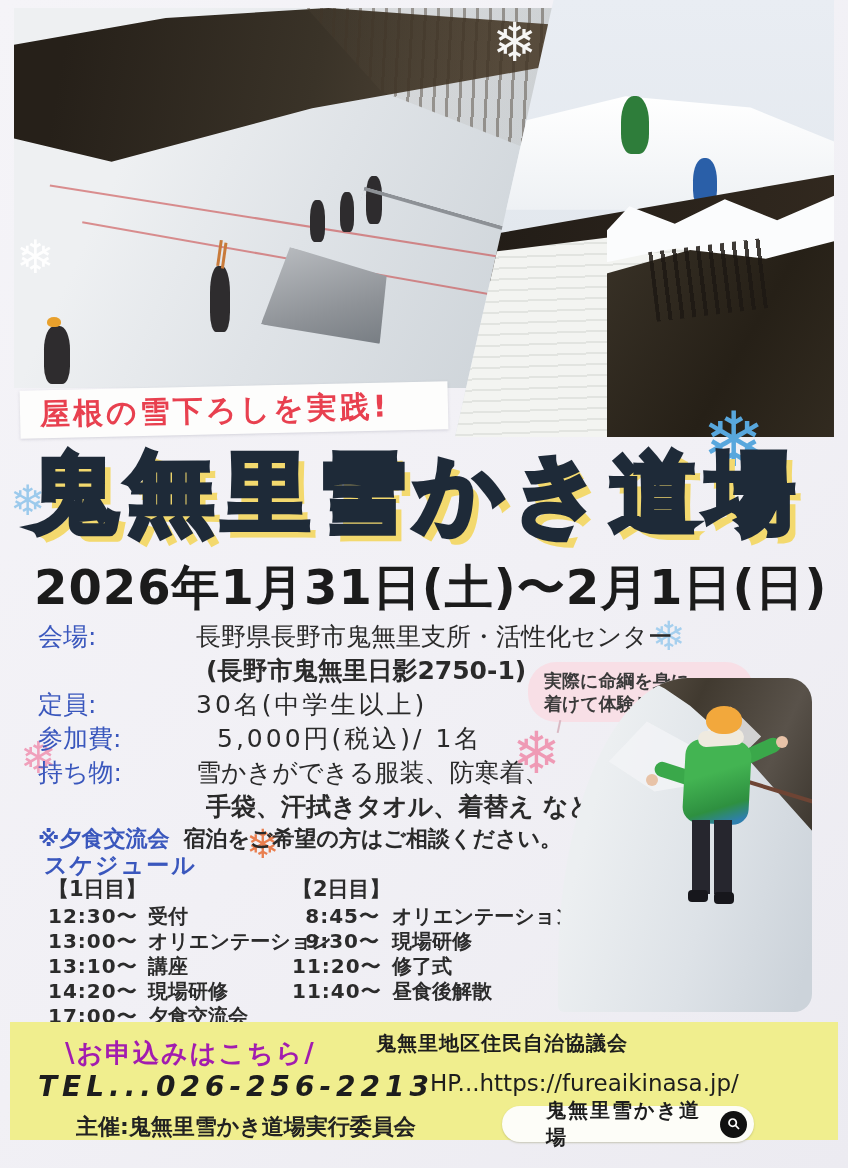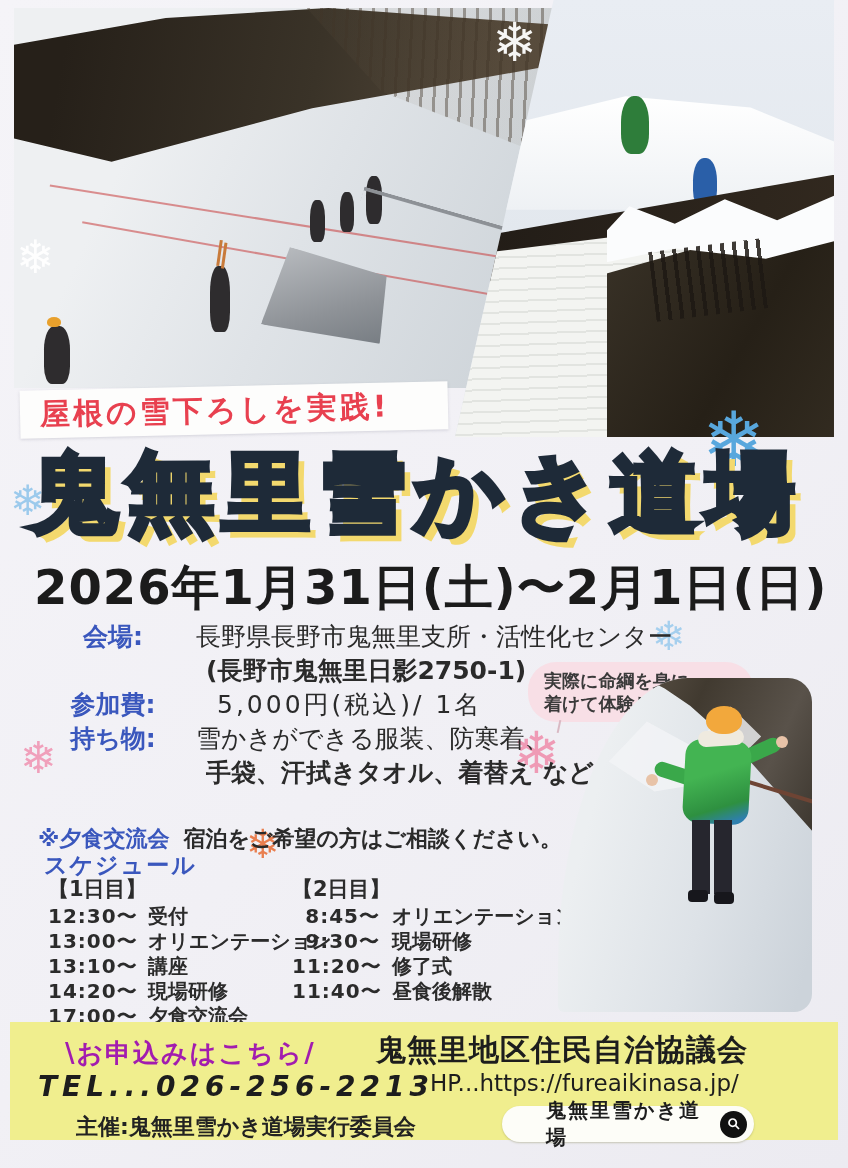--- a/index.html
+++ b/index.html
@@ -62,21 +62,21 @@
   .title{left:30px;top:430px;width:800px;height:126px;line-height:126px;white-space:nowrap;
     font-size:88px;font-weight:800;letter-spacing:8px;color:#fbfbf4;
     -webkit-text-stroke:5px #1e2a38;text-shadow:8px 8px 0 #f3d96e;}
 
   
   .date{left:34px;top:556px;width:790px;font-size:48px;font-weight:700;color:#1b1b1b;letter-spacing:1px;white-space:nowrap;}
 
   
   .info{left:38px;top:620px;width:680px;}
   .info-row{display:flex;line-height:34px;font-size:25px;}
-  .info-label{width:150px;text-align:center;color:#3a57bd;font-weight:700;flex:none;}
+  .info-label{width:150px;text-align:left;color:#3a57bd;font-weight:400;flex:none;}
   .info-value{margin-left:8px;color:#2a2a2a;font-weight:400;white-space:nowrap;}
   .info-cont{margin-left:168px;line-height:34px;font-size:25px;color:#2a2a2a;font-weight:600;white-space:nowrap;}
   .note{left:38px;top:824px;font-size:22px;line-height:30px;white-space:nowrap;}
   .note .nlabel{color:#3a57bd;font-weight:700;margin-right:14px;}
   .note .ntext{color:#2a2a2a;font-weight:600;}
 
   
   .sch-head{left:44px;top:850px;font-size:23px;font-weight:700;color:#3a57bd;letter-spacing:2px;}
   .sch-col{top:876px;font-size:20px;color:#2b2b2b;font-weight:600;}
   .sch-col-1{left:48px;width:250px;}
@@ -109,21 +109,21 @@
   .kid-arm-r{position:absolute;left:96px;top:88px;width:42px;height:15px;background:#3aa84a;border-radius:8px;transform:rotate(18deg);}
   .kid-hand{position:absolute;width:12px;height:12px;background:#e8c3a8;border-radius:50%;}
   .kid-legs{position:absolute;left:134px;top:142px;width:40px;height:74px;
     background:linear-gradient(90deg,#26262e 45%,transparent 45% 55%,#26262e 55%);}
   .kid-boots{position:absolute;left:130px;top:212px;width:20px;height:12px;background:#17171c;border-radius:4px;box-shadow:26px 2px 0 #17171c;}
   .rope-kid{position:absolute;left:168px;top:118px;width:150px;height:4px;background:#6e4434;transform:rotate(17deg);}
 
   
   .footer{left:10px;top:1022px;width:828px;height:118px;background:#f0ee8e;}
   .f-apply{position:absolute;left:55px;top:14px;font-size:26px;font-weight:700;color:#a21caf;letter-spacing:2px;}
-  .f-org{position:absolute;left:366px;top:8px;font-size:30px;font-weight:800;color:#1d1d1d;letter-spacing:1px;}
+  .f-org{position:absolute;left:366px;top:8px;font-size:20px;font-weight:800;color:#1d1d1d;letter-spacing:1px;}
   .f-tel{position:absolute;left:28px;top:48px;font-size:28px;font-weight:600;color:#1d1d1d;letter-spacing:5px;font-style:italic;}
   .f-hp{position:absolute;left:420px;top:48px;font-size:23px;font-weight:400;color:#1d1d1d;}
   .f-host{position:absolute;left:66px;top:90px;font-size:22px;font-weight:700;color:#222;}
   .f-search{position:absolute;left:492px;top:84px;width:252px;height:36px;background:#fdfdf8;border-radius:18px;
     display:flex;align-items:center;box-shadow:0 1px 2px rgba(140,140,90,.4);}
   .f-search-text{margin-left:44px;font-size:20px;font-weight:700;color:#1d1d1d;letter-spacing:2px;flex:1;}
   .f-search-btn{width:27px;height:27px;border-radius:50%;background:#111;margin-right:7px;display:flex;align-items:center;justify-content:center;flex:none;}
 </style>
 </head>
 <body>
@@ -176,20 +176,24 @@
 
   <div class="abs date">2026年1月31日(土)〜2月1日(日)</div>
 
   <div class="abs info">
     <div class="info-row">
       <span class="info-label">会場:</span>
       <span class="info-value">長野県長野市鬼無里支所・活性化センター</span>
     </div>
     <div class="info-cont">(長野市鬼無里日影2750-1)</div>
     <div class="info-row">
+      <span class="info-label">定員:</span>
+      <span class="info-value" style="letter-spacing:3px;">30名(中学生以上)</span>
+    </div>
+    <div class="info-row">
       <span class="info-label">参加費:</span>
       <span class="info-value" style="letter-spacing:3px;margin-left:29px;">5,000円(税込)/ 1名</span>
     </div>
     <div class="info-row">
       <span class="info-label">持ち物:</span>
       <span class="info-value">雪かきができる服装、防寒着、</span>
     </div>
     <div class="info-cont">手袋、汗拭きタオル、着替え など</div>
   </div>
 

